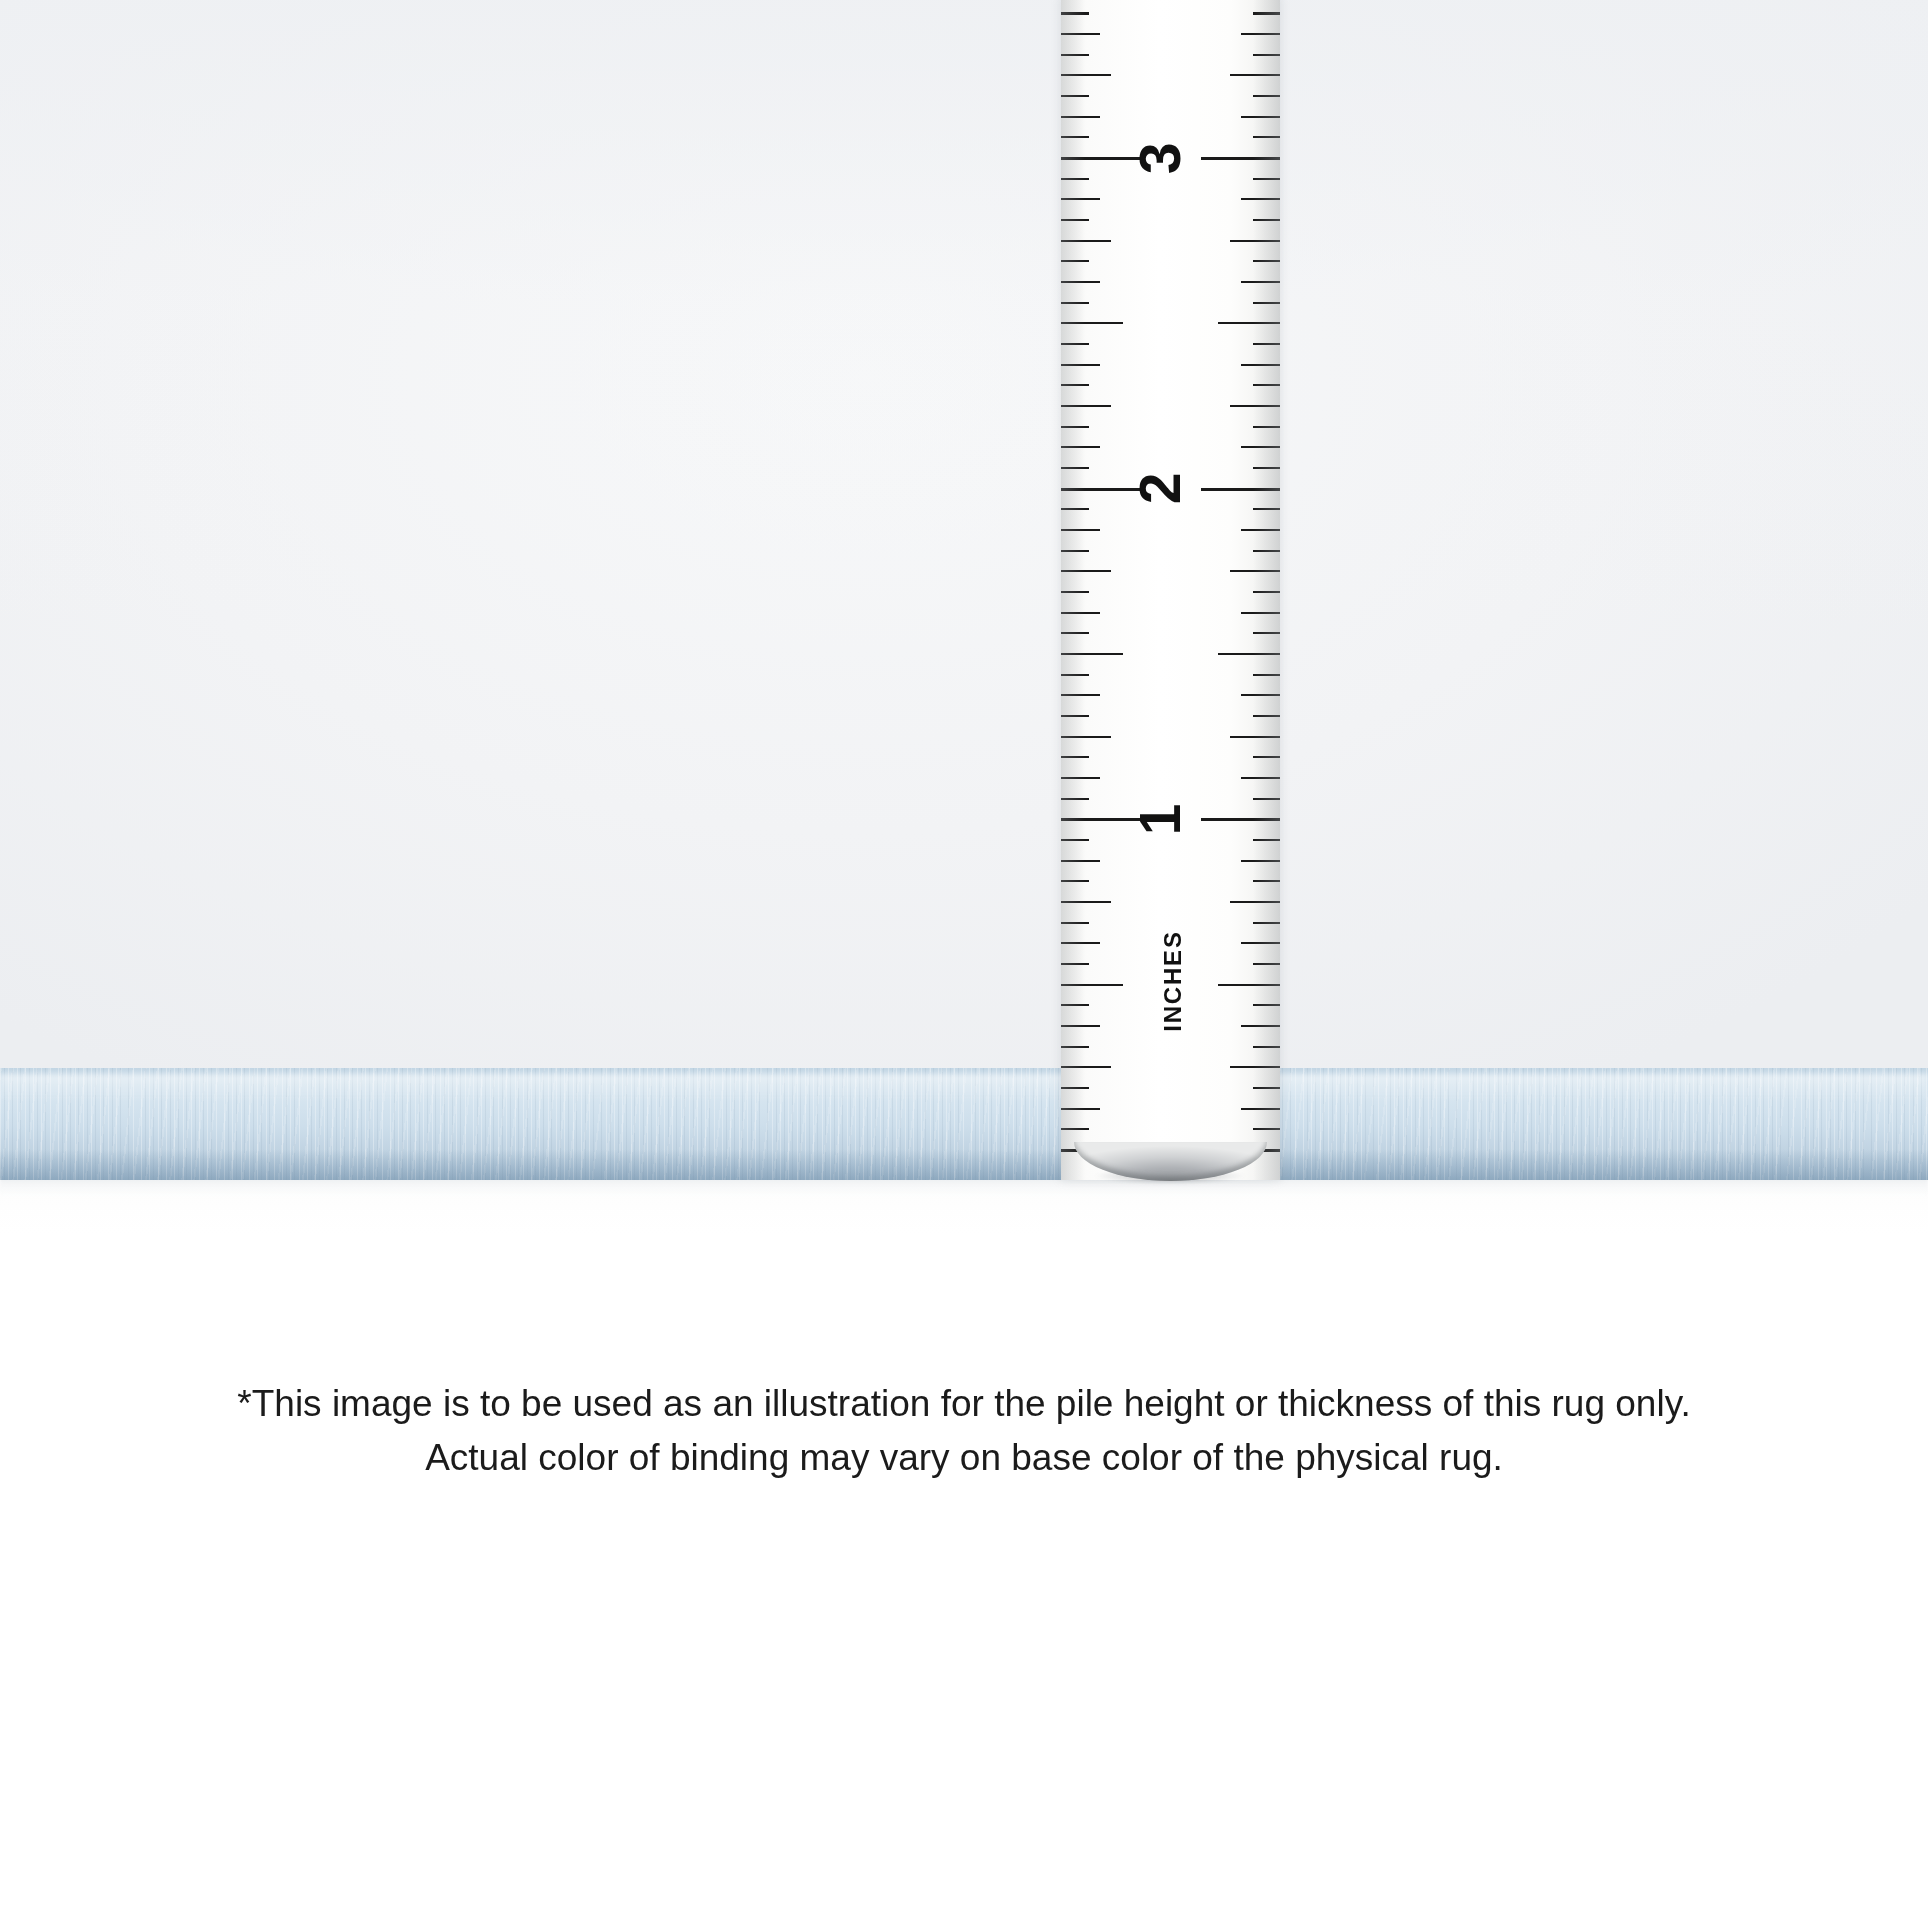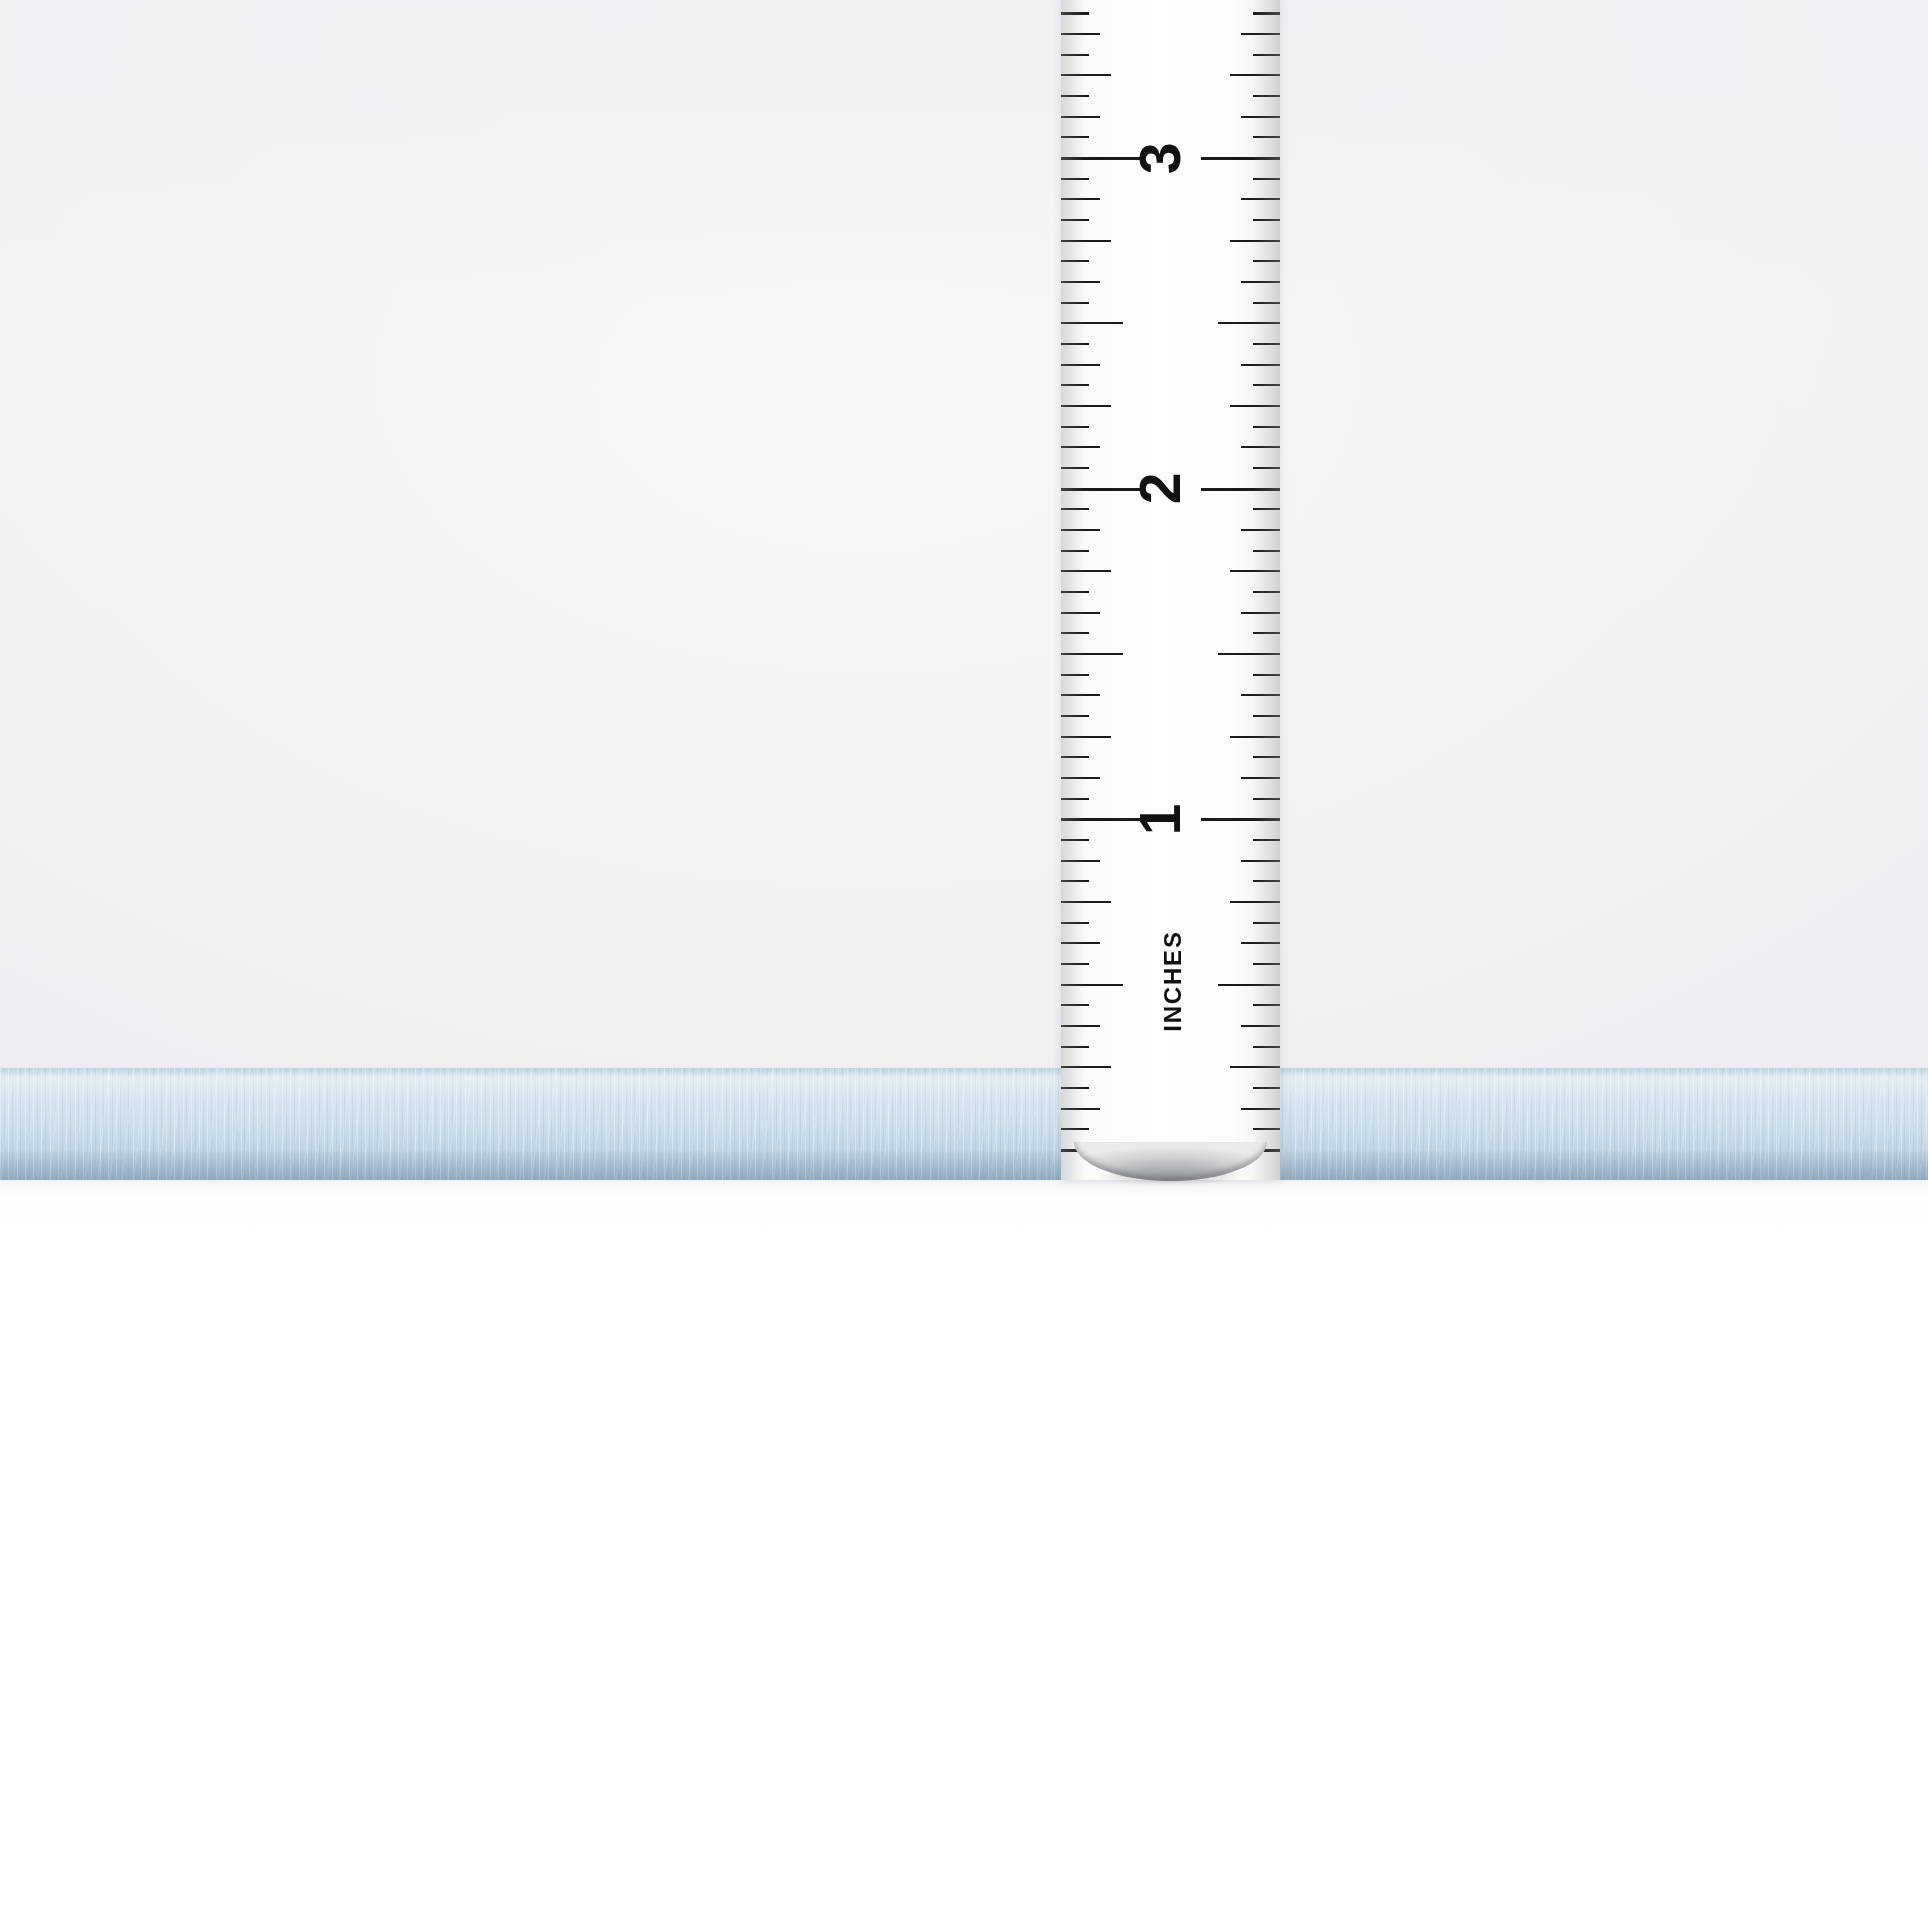--- a/index.html
+++ b/index.html
@@ -369,15 +369,19 @@
         <div id="inches-label" style="top: 972px; left: 43px; width: 138px; text-align: center;">INCHES</div>
       </div>
       <div id="ruler-shade-l"></div>
       <div id="ruler-shade-r"></div>
       <div id="ruler-tip-shadow"></div>
       <div id="ruler-tip"></div>
     </div>
 
   </div>
 
+  <div id="caption">
+    <span class="line">*This image is to be used as an illustration for the pile height or thickness of this rug only.</span>
+    <span class="line">Actual color of binding may vary on base color of the physical rug.</span>
+  </div>
 
 </div>
 
 
 </body></html>

